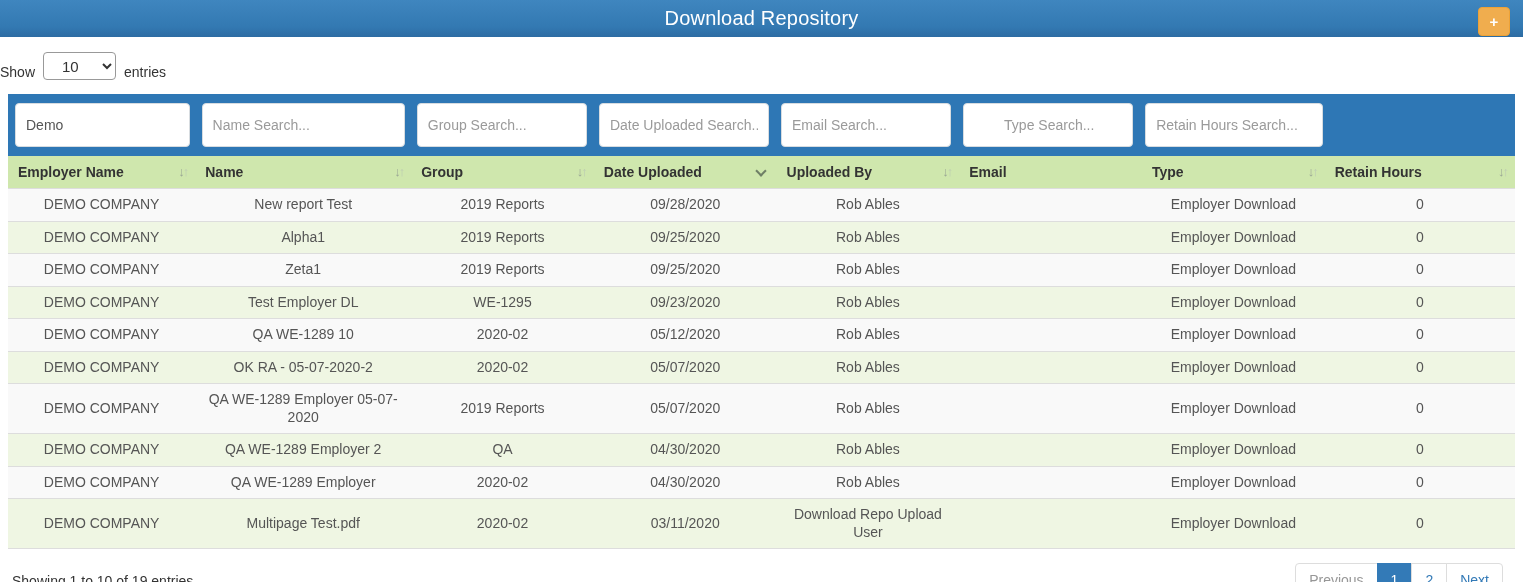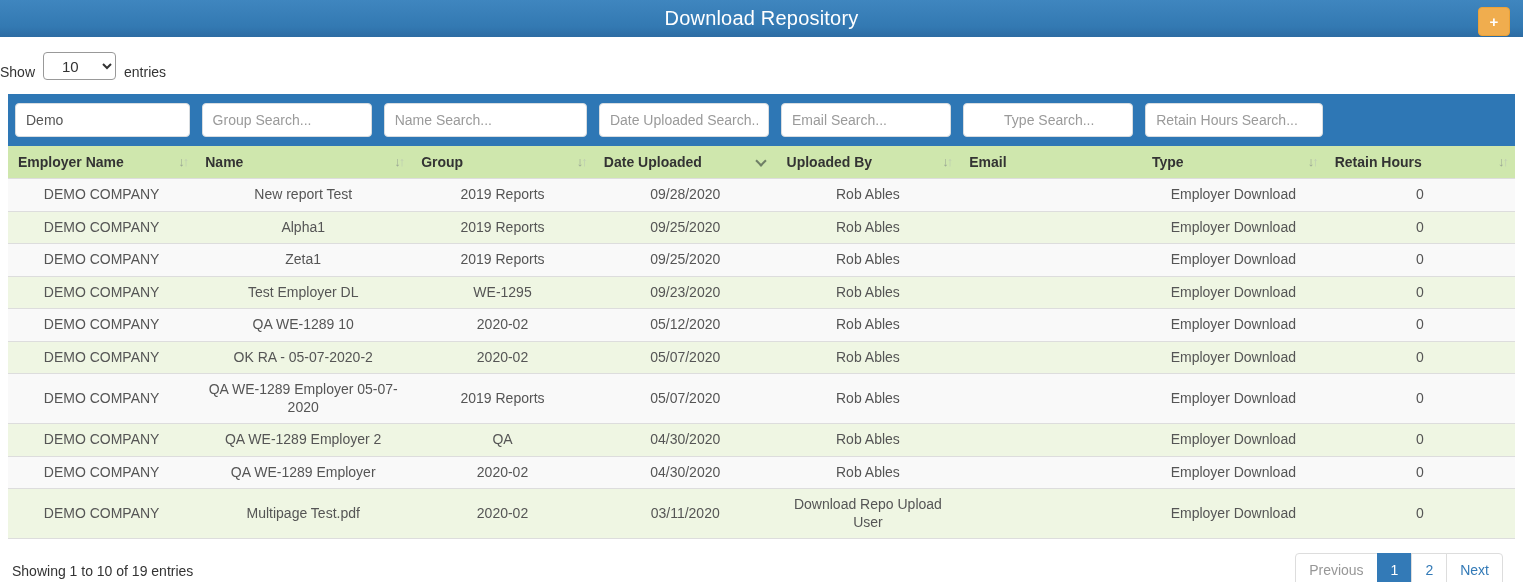--- a/index.html
+++ b/index.html
@@ -25,21 +25,21 @@
   .controls select {
     margin: 0 8px; height: 28px; width: 73px; padding: 2px 4px 2px 14px;
     border: 1px solid #999; border-radius: 4px; background: #fff; color: #333; font-size: 15px;
     font-family: "Liberation Sans", sans-serif;
   }
 
   
   .table-wrap { margin: 0 8px; }
   .filter-strip { background: #2e77b5; padding: 9px 1px; display: flex; align-items: center; }
   .search-input {
-    height: 34px; border: 1px solid #d7dce0; border-radius: 4px; background: #fff;
+    height: 44px; border: 1px solid #d7dce0; border-radius: 4px; background: #fff;
     padding: 0 10px; font-size: 14px; color: #555; margin: 0 6px;
     font-family: "Liberation Sans", sans-serif;
   }
   .search-input::placeholder { color: #9a9a9a; opacity: 1; }
   .col0 { width: 12.4%; } .col1 { width: 14.3%; } .col2 { width: 12.1%; }
   .col3 { width: 12.1%; } .col4 { width: 12.1%; } .col5 { width: 12.1%; }
   .col6 { width: 12.1%; padding-left: 40px; } .col7 { width: 12.6%; }
   .search-input.col0 { width: calc(12.4% - 12px); } .search-input.col1 { width: calc(14.3% - 12px); }
   .search-input.col2, .search-input.col3, .search-input.col4, .search-input.col5,
   .search-input.col6 { width: calc(12.1% - 12px); }
@@ -87,22 +87,22 @@
 
 <div class="controls">
   <label>Show</label>
   <select><option value="10">10</option></select>
   <label>entries</label>
 </div>
 
 <div class="table-wrap">
   <div class="filter-strip">
       <input type="text" class="search-input col0" value="Demo" style="">
+      <input type="text" class="search-input col1" placeholder="Name Search..." style="">
       <input type="text" class="search-input col2" placeholder="Group Search..." style="">
-      <input type="text" class="search-input col1" placeholder="Name Search..." style="">
       <input type="text" class="search-input col3" placeholder="Date Uploaded Search..." style="">
       <input type="text" class="search-input col5" placeholder="Email Search..." style="">
       <input type="text" class="search-input col6" placeholder="Type Search..." style="">
       <input type="text" class="search-input col7" placeholder="Retain Hours Search..." style="">
     </div>
   <table>
     <colgroup>
       <col class="col0">
         <col class="col1">
         <col class="col2">

